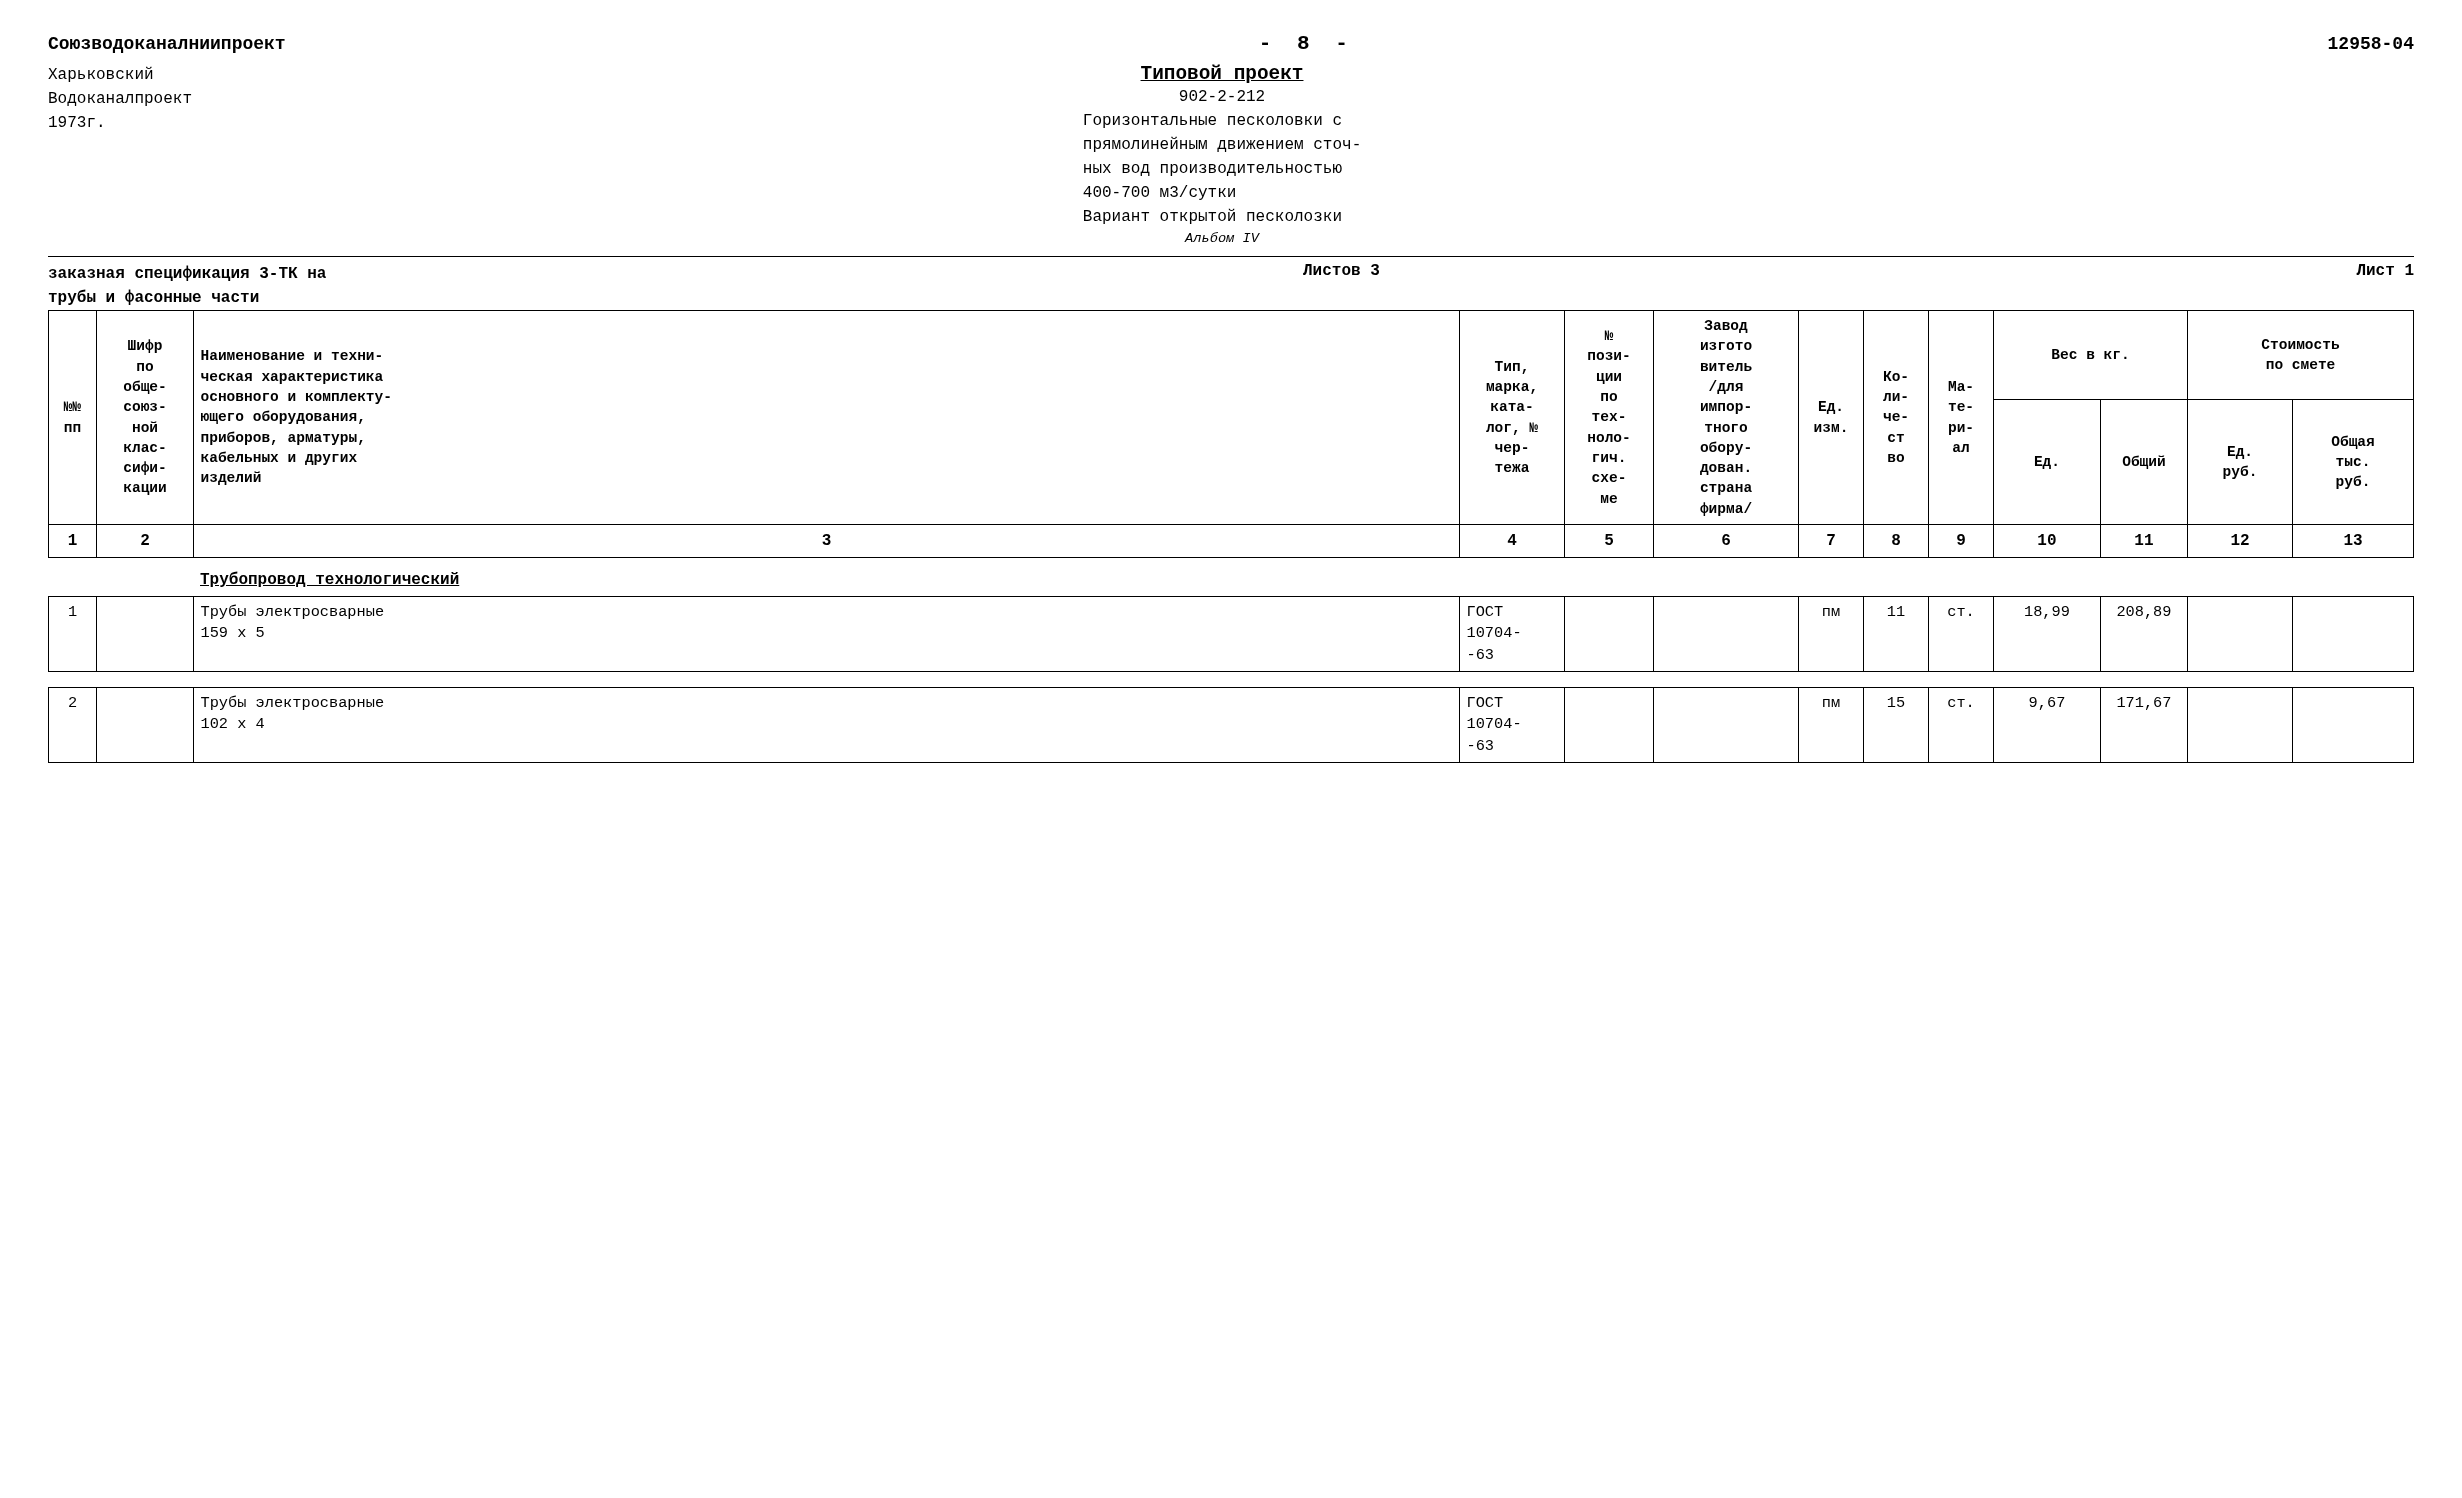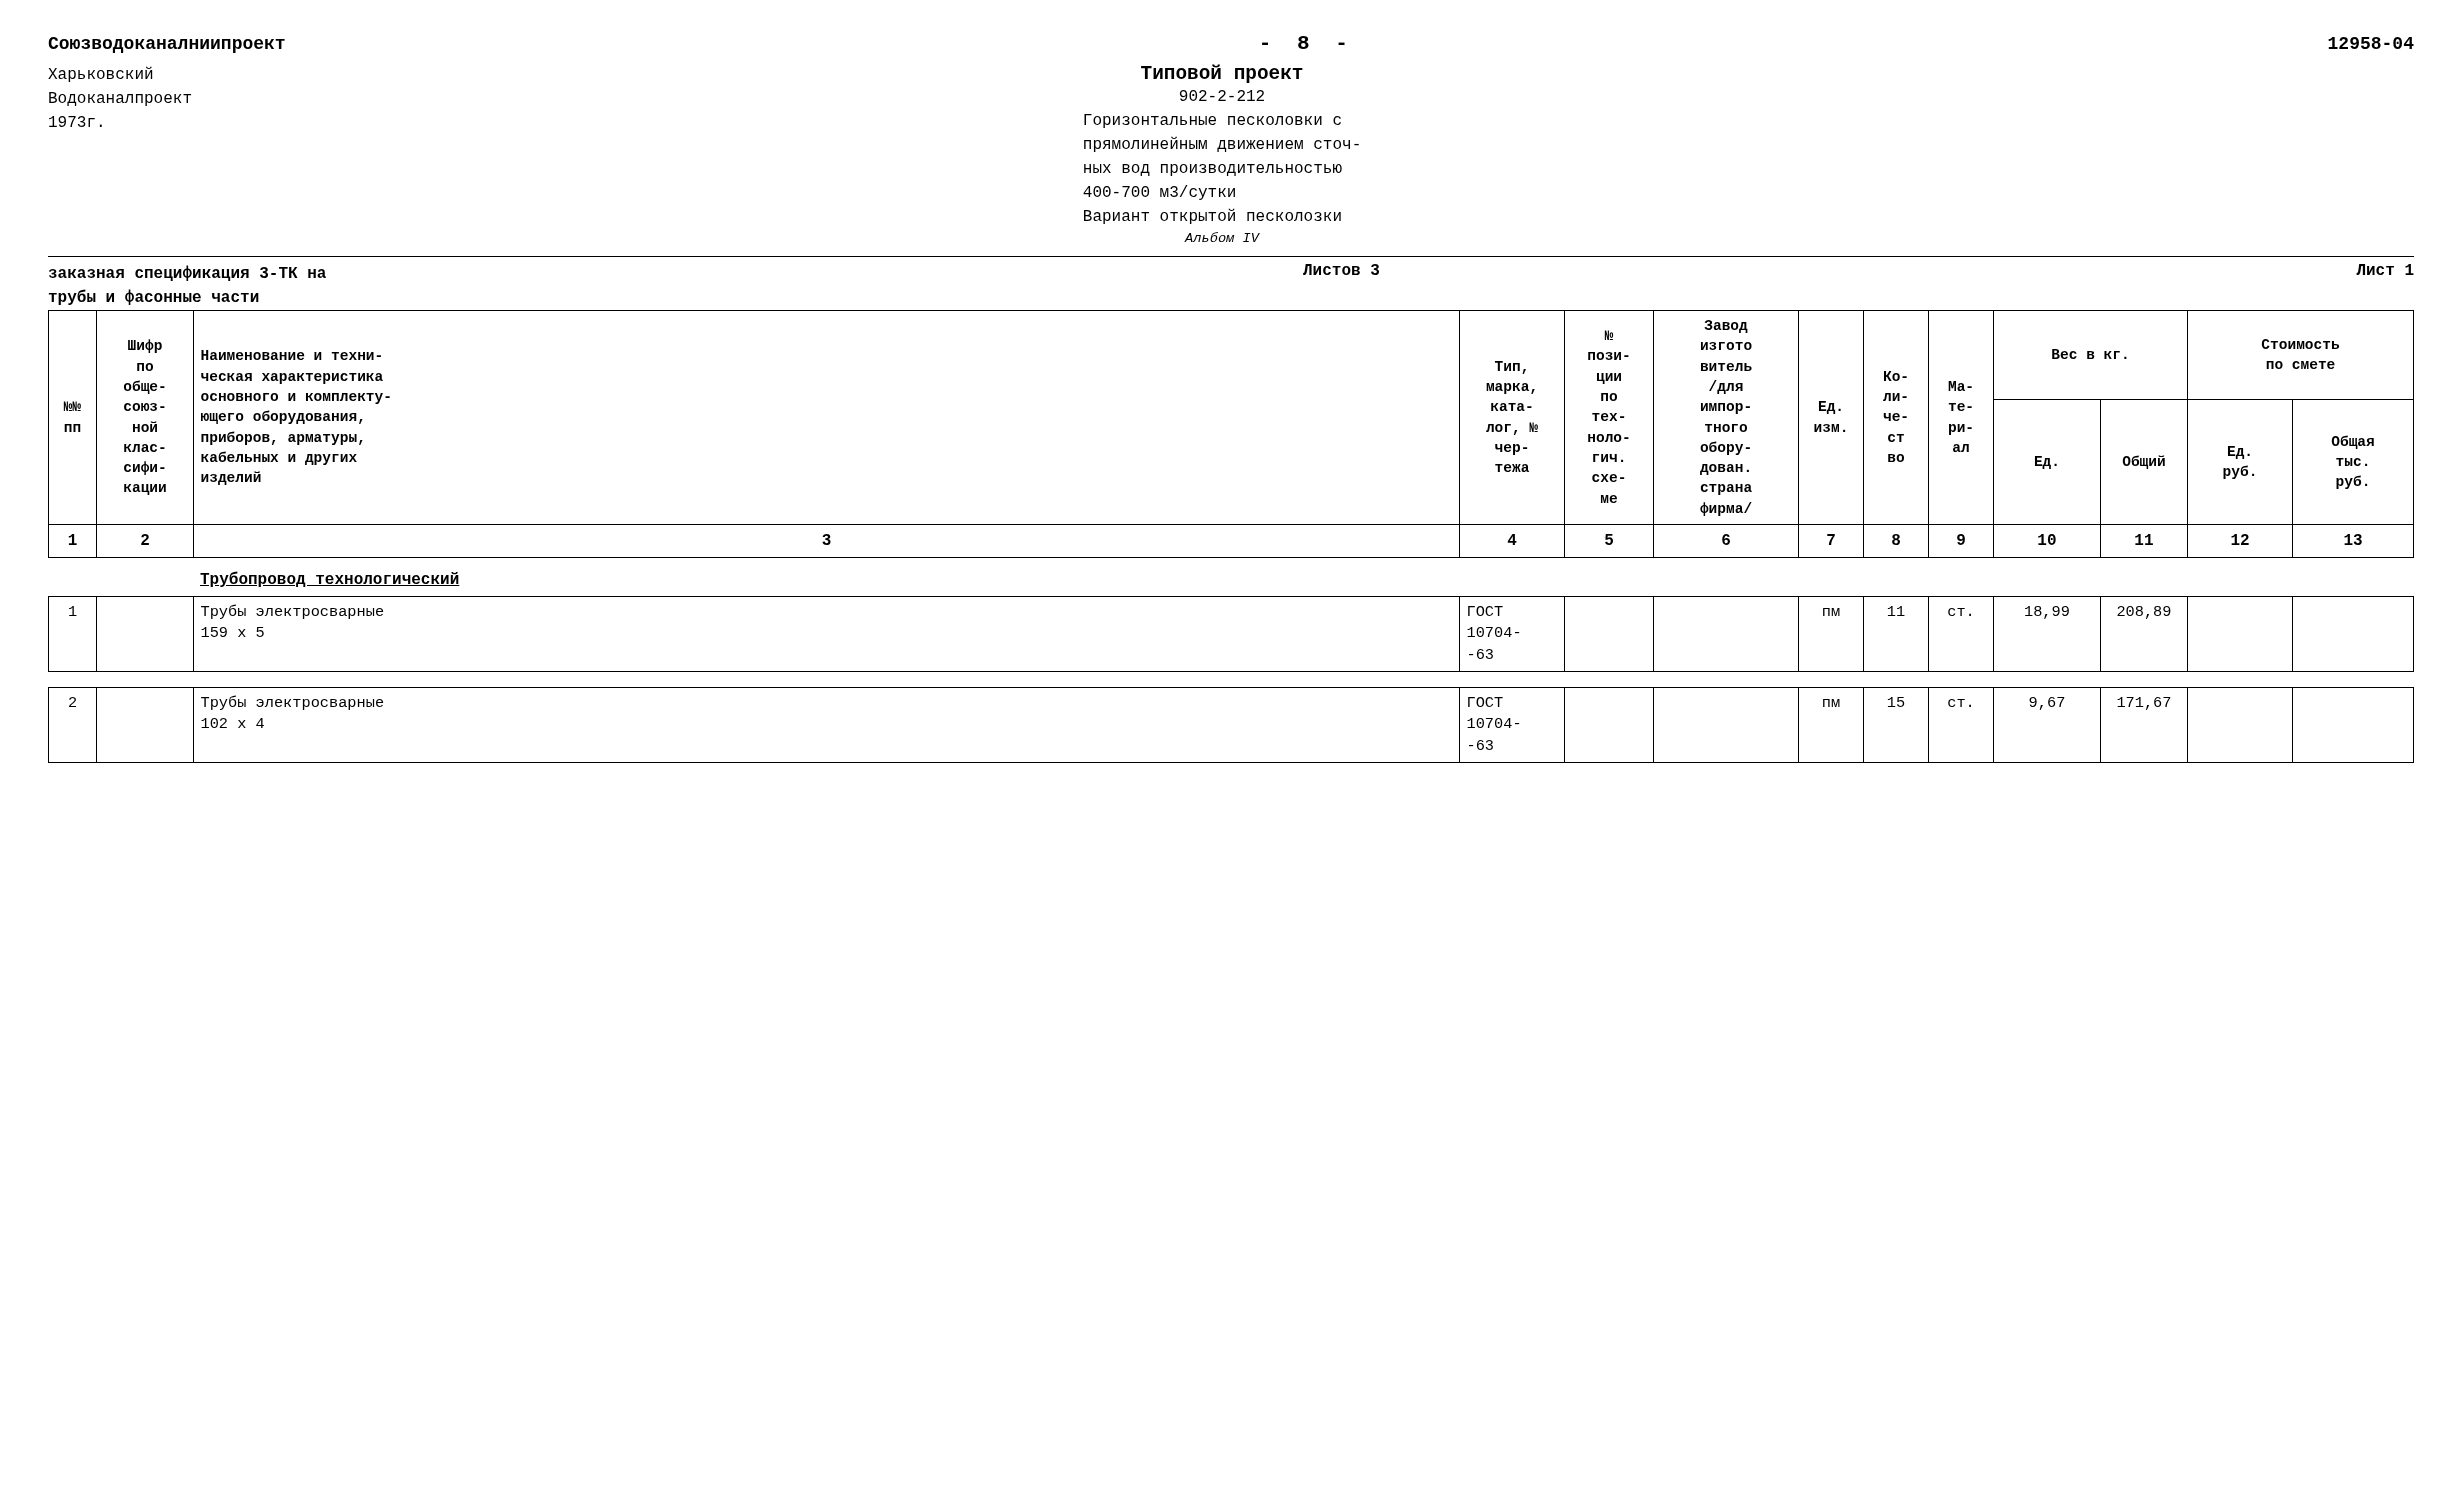--- a/index.html
+++ b/index.html
@@ -30,20 +30,21 @@
     }
     .center-project {
       text-align: center;
       flex: 1;
       margin: 0 32px;
     }
     .center-project .project-title {
       font-size: 19.4px;
       font-weight: bold;
       margin-bottom: 3.2px;
+      text-decoration: underline;
     }
     .center-project .project-code {
       font-size: 16px;
       margin-bottom: 3.2px;
     }
     .center-project .project-desc {
       font-size: 16px;
       line-height: 1.5;
       text-align: left;
       display: inline-block;

